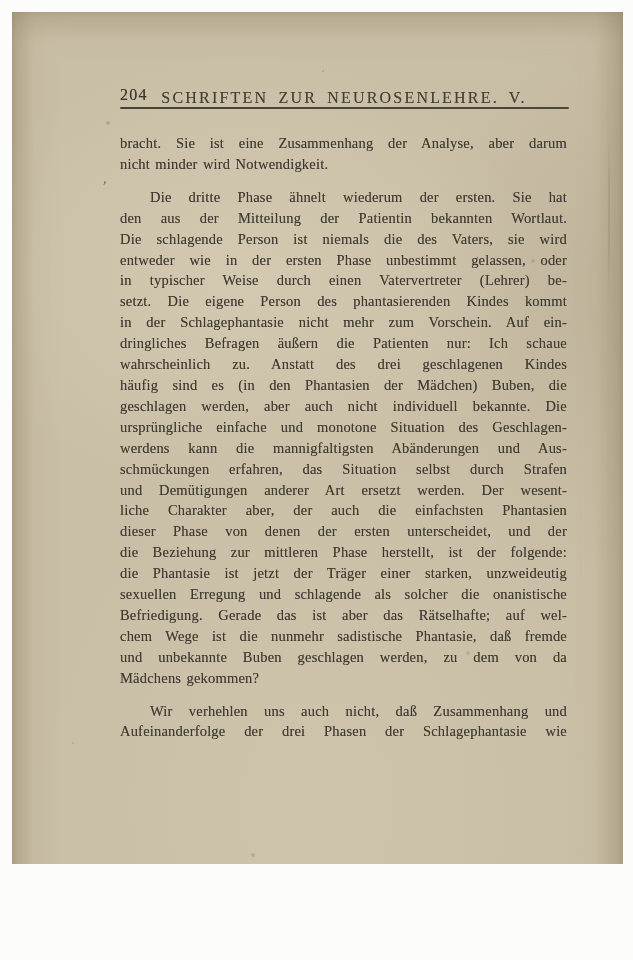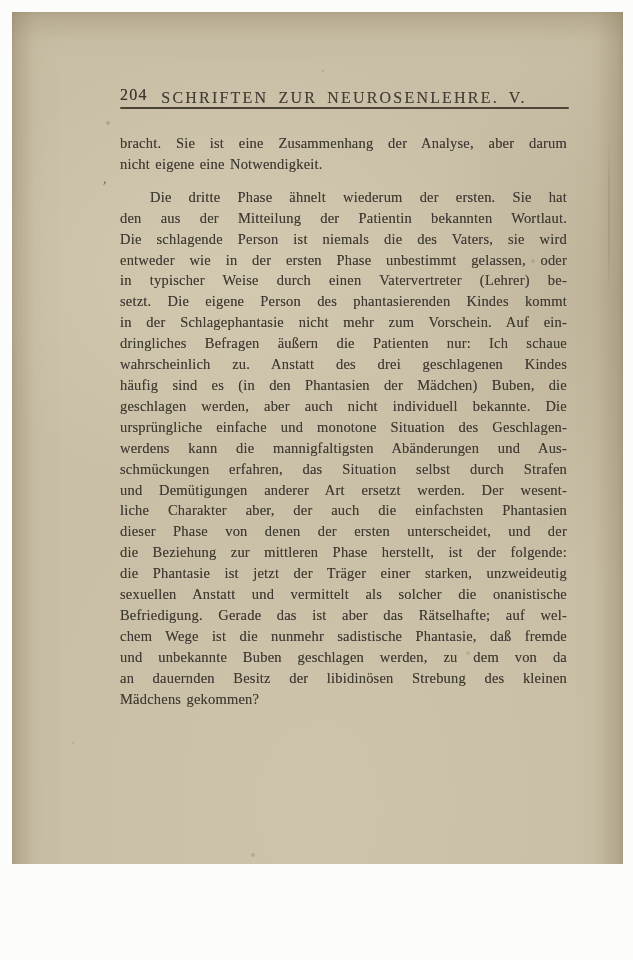--- a/index.html
+++ b/index.html
@@ -127,21 +127,21 @@
     <div class="header">
       <span class="pagenum">204</span>
       <span class="running-head">SCHRIFTEN ZUR NEUROSENLEHRE. V.</span>
     </div>
 
     <div class="rule"></div>
 
     <div class="body-text">
         <div class="para">
           <div class="line">bracht. Sie ist eine Zusammenhang der Analyse, aber darum</div>
-          <div class="line lastline">nicht eigene eine Notwendigkeit.</div>
+          <div class="line lastline">nicht minder wird Notwendigkeit.</div>
         </div>
         <div class="para indent">
           <div class="line">Die dritte Phase ähnelt wiederum der ersten. Sie hat</div>
           <div class="line">den aus der Mitteilung der Patientin bekannten Wortlaut.</div>
           <div class="line">Die schlagende Person ist niemals die des Vaters, sie wird</div>
           <div class="line">entweder wie in der ersten Phase unbestimmt gelassen, oder</div>
           <div class="line">in typischer Weise durch einen Vatervertreter (Lehrer) be-</div>
           <div class="line">setzt. Die eigene Person des phantasierenden Kindes kommt</div>
           <div class="line">in der Schlagephantasie nicht mehr zum Vorschein. Auf ein-</div>
           <div class="line">dringliches Befragen äußern die Patienten nur: Ich schaue</div>
@@ -149,26 +149,29 @@
           <div class="line">häufig sind es (in den Phantasien der Mädchen) Buben, die</div>
           <div class="line">geschlagen werden, aber auch nicht individuell bekannte. Die</div>
           <div class="line">ursprüngliche einfache und monotone Situation des Geschlagen-</div>
           <div class="line">werdens kann die mannigfaltigsten Abänderungen und Aus-</div>
           <div class="line">schmückungen erfahren, das Situation selbst durch Strafen</div>
           <div class="line">und Demütigungen anderer Art ersetzt werden. Der wesent-</div>
           <div class="line">liche Charakter aber, der auch die einfachsten Phantasien</div>
           <div class="line">dieser Phase von denen der ersten unterscheidet, und der</div>
           <div class="line">die Beziehung zur mittleren Phase herstellt, ist der folgende:</div>
           <div class="line">die Phantasie ist jetzt der Träger einer starken, unzweideutig</div>
-          <div class="line">sexuellen Anstatt und vermittelt als solcher die onanistische</div>
+          <div class="line">sexuellen Erregung und schlagende als solcher die onanistische</div>
           <div class="line">Befriedigung. Gerade das ist aber das Rätselhafte; auf wel-</div>
           <div class="line">chem Wege ist die nunmehr sadistische Phantasie, daß fremde</div>
           <div class="line">und unbekannte Buben geschlagen werden, zu dem von da</div>
-          <div class="line">an dauernden Besitz der libidinösen Strebung des kleinen</div>
           <div class="line lastline">Mädchens gekommen?</div>
+        </div>
+        <div class="para indent">
+          <div class="line">Wir verhehlen uns auch nicht, daß Zusammenhang und</div>
+          <div class="line">Aufeinanderfolge der drei Phasen der Schlagephantasie wie</div>
         </div>
       </div>
 
     <span class="stray-mark">’</span>
 
     <div class="edge-streak"></div>
     <div class="specks"></div>
 
   </div>
 </div>

